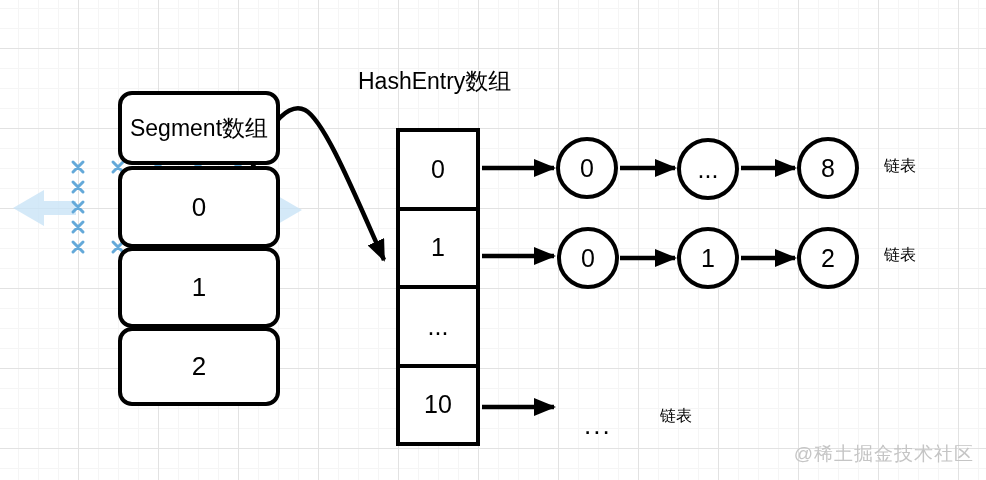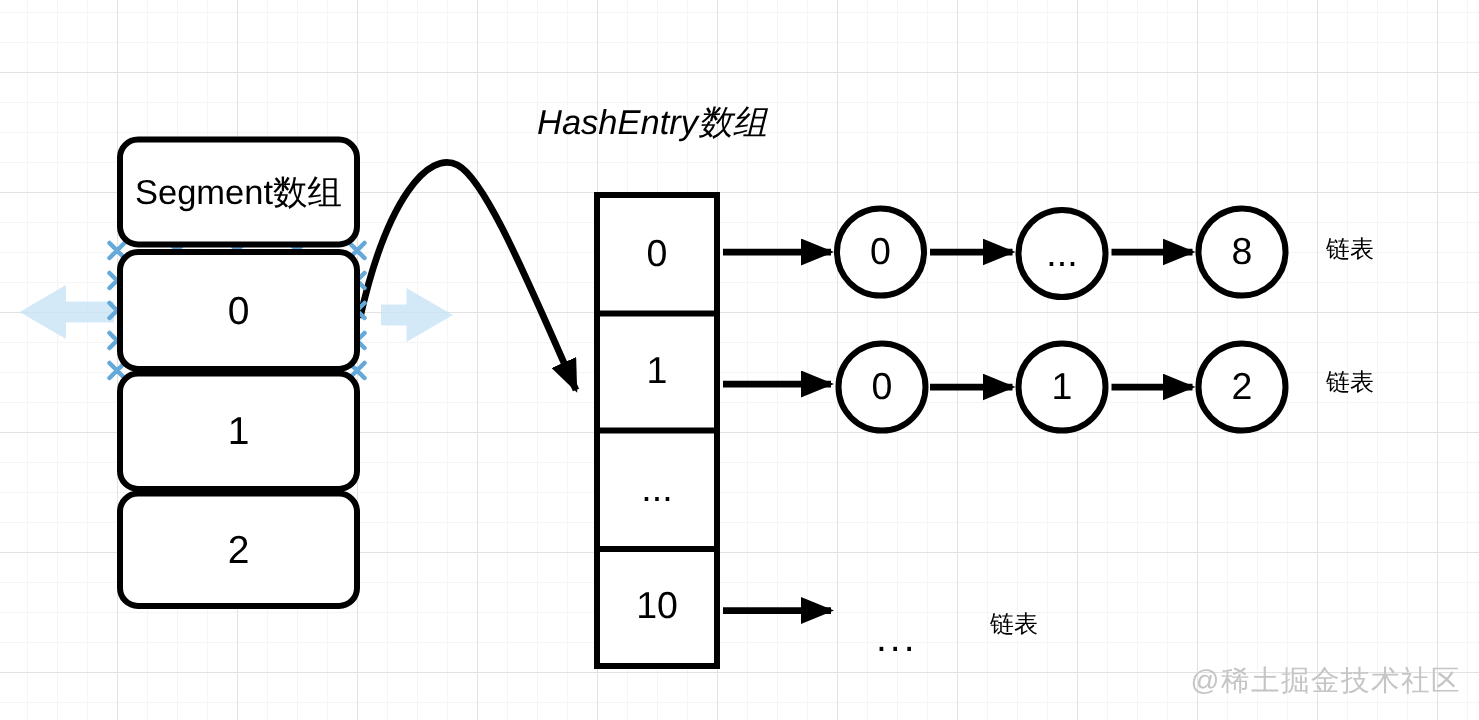--- a/index.html
+++ b/index.html
@@ -20,20 +20,21 @@
   }
 
   .layer { position: absolute; left: 0; top: 0; width: 986px; height: 480px; }
 
   .node {
     position: absolute;
     background: #ffffff;
     border: 4.5px solid #000000;
     display: flex; align-items: center; justify-content: center;
     color: #000000;
+    margin-left: 40px;
   }
   .seg-box { border-radius: 14px; width: 162px; left: 78px; }
   .seg-header { top: 91px;  height: 74px; font-size: 23px; }
   .seg-cell-0 { top: 166px; height: 82px; font-size: 26px; }
   .seg-cell-1 { top: 247px; height: 81px; font-size: 26px; }
   .seg-cell-2 { top: 327px; height: 79px; font-size: 26px; }
 
   .he-array {
     position: absolute; left: 396px; top: 128px;
     width: 84px; height: 318px;
@@ -48,21 +49,21 @@
 
   .circle-node {
     position: absolute; width: 62px; height: 62px;
     border: 4.5px solid #000; border-radius: 50%;
     background: #fff;
     display: flex; align-items: center; justify-content: center;
     font-size: 25px;
   }
 
   .txt { position: absolute; color: #000; white-space: nowrap; }
-  .diagram-title { left: 358px; top: 66px; font-size: 23px; font-style: italic; }
+  .diagram-title { left: 358px; top: 66px; font-size: 23px; }
   .list-label { font-size: 16px; }
   .label-1 { left: 884px; top: 156px; }
   .label-2 { left: 884px; top: 245px; }
   .label-3 { left: 660px; top: 406px; }
   .ellipsis-3 { left: 584px; top: 410px; font-size: 26px; letter-spacing: 2px; }
 
   .watermark {
     position: absolute; right: 12px; top: 441px;
     font-size: 19px; color: #c5c5c5; letter-spacing: 1px;
   }

